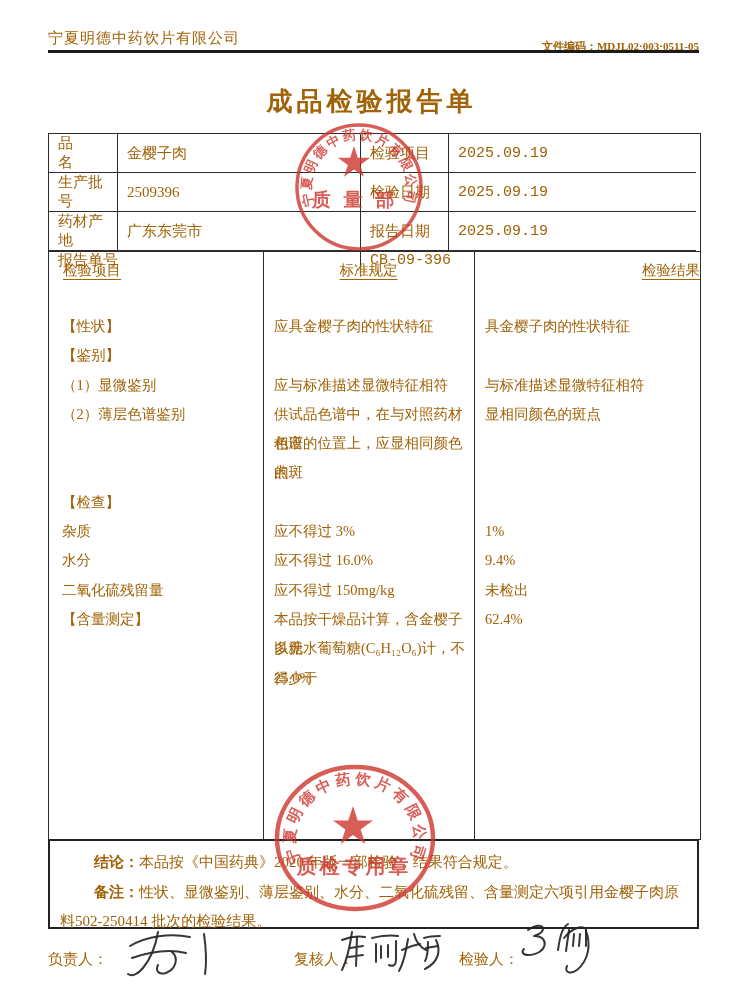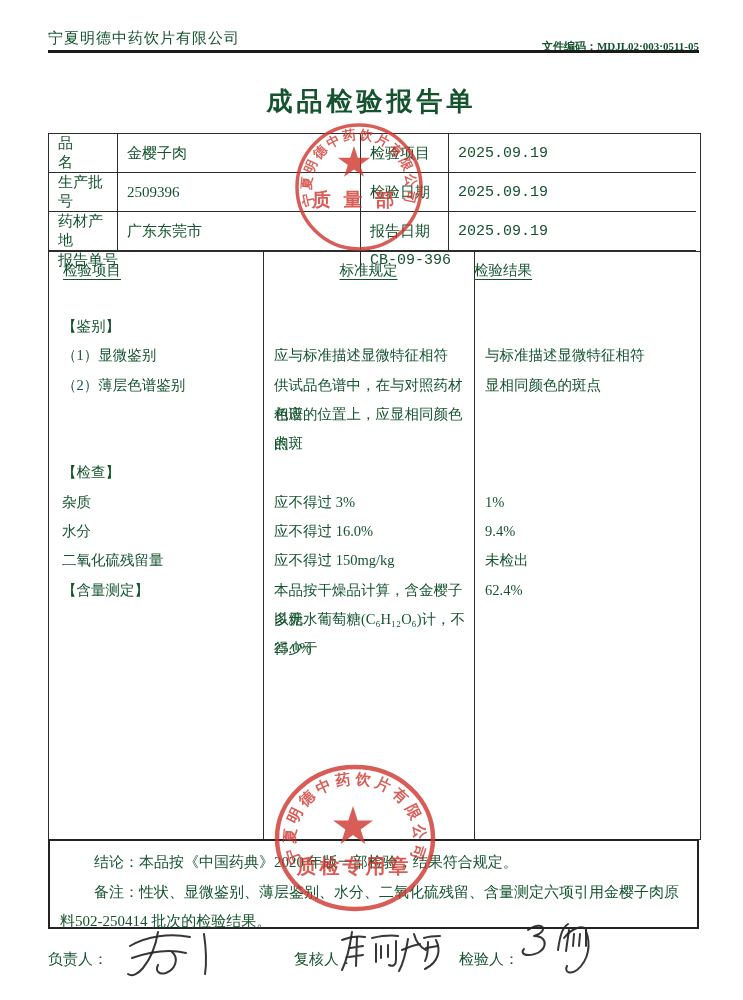--- a/index.html
+++ b/index.html
@@ -1,17 +1,17 @@
 <!DOCTYPE html>
 <html><head>
 <meta charset="utf-8">
 <style>
   html,body{margin:0;padding:0;background:#fff;}
   .page{position:relative;width:743px;height:1000px;background:#ffffff;overflow:hidden;
-        font-family:"Liberation Serif","DejaVu Serif",serif;color:#14532d;}
+        font-family:"Liberation Serif","DejaVu Serif",serif;color:#a16207;}
   .abs{position:absolute;}
   .company{left:48px;top:29px;font-size:15px;letter-spacing:1px;}
   .doccode{right:44px;top:39px;font-size:11px;font-weight:bold;}
   .headrule{left:48px;top:50px;width:651px;height:2.5px;background:#1b1b1b;}
   .title{left:0;right:0;top:84px;text-align:center;font-size:26px;font-weight:bold;
          letter-spacing:4px;margin:0;}
   
   .info{left:48px;top:133px;width:651px;height:117px;border:1.6px solid #2c2c2c;
         display:grid;grid-template-columns:69px 243px 88px 247px;
         grid-template-rows:repeat(4,1fr);font-size:15px;}
@@ -19,32 +19,32 @@
               border-bottom:1px solid #2c2c2c;border-right:1px solid #2c2c2c;}
   .info .cell.noB{border-bottom:none;}
   .info .cell.noR{border-right:none;font-family:Liberation Mono, monospace;}
   .info .span2{grid-column:span 2;}
   
   .cols{left:48px;top:250px;width:651px;height:589px;border:1.6px solid #2c2c2c;border-top:none;
         font-size:14.5px;}
   .vline{position:absolute;top:0;bottom:0;width:1px;background:#2c2c2c;}
   .v1{left:214px;} .v2{left:425px;}
   .colhead{position:absolute;top:11px;text-decoration:underline;text-underline-offset:4px;}
-  .ch-a{left:14px;} .ch-b{left:214px;width:211px;text-align:center;} .ch-c{left:425px;right:0;text-align:left;}
+  .ch-a{left:14px;} .ch-b{left:214px;width:211px;text-align:center;} .ch-c{left:441px;right:0;text-align:right;}
   .trows{position:absolute;left:0;top:62px;right:0;}
   .trow{display:flex;height:29.3px;line-height:29.3px;}
   .trow .ca{width:214px;padding-left:13px;box-sizing:border-box;}
   .trow .cb{width:211px;padding-left:11px;box-sizing:border-box;}
   .trow .cc{flex:1;padding-left:11px;}
   
   .concl{left:48px;top:839px;width:651px;height:90px;border:2px solid #232323;
          box-sizing:border-box;font-size:15px;}
   .concl p{margin:0;padding:0 10px;line-height:29.5px;text-indent:34px;}
   .concl p:first-child{margin-top:7px;}
-  .concl b{font-weight:normal;}
+  .concl b{font-weight:bold;}
   
   .sigrow{font-size:15px;}
   .siglab{top:950px;}
   .lab1{left:48px;} .lab2{left:294px;} .lab3{left:459px;}
   .sigsvg{position:absolute;}
   .sig1{left:112px;top:926px;} .sig2{left:336px;top:924px;} .sig3{left:514px;top:916px;}
   .sigsvg path{fill:none;stroke:#252525;stroke-width:2;stroke-linecap:round;stroke-linejoin:round;opacity:.92;}
   
   .stamp{position:absolute;opacity:.8;}
   .st1{left:293px;top:121px;} .st2{left:270px;top:761px;}
@@ -79,20 +79,25 @@
     <div class="cell span2 noB noR">CB-09-396</div>
   </div>
 
   <div class="abs cols">
     <div class="vline v1"></div>
     <div class="vline v2"></div>
     <div class="colhead ch-a">检验项目</div>
     <div class="colhead ch-b">标准规定</div>
     <div class="colhead ch-c">检验结果</div>
     <div class="trows">
+      <div class="trow">
+          <div class="ca">【性状】</div>
+          <div class="cb">应具金樱子肉的性状特征</div>
+          <div class="cc">具金樱子肉的性状特征</div>
+        </div>
       <div class="trow">
           <div class="ca">【鉴别】</div>
           <div class="cb"></div>
           <div class="cc"></div>
         </div>
       <div class="trow">
           <div class="ca">（1）显微鉴别</div>
           <div class="cb">应与标准描述显微特征相符</div>
           <div class="cc">与标准描述显微特征相符</div>
         </div>

